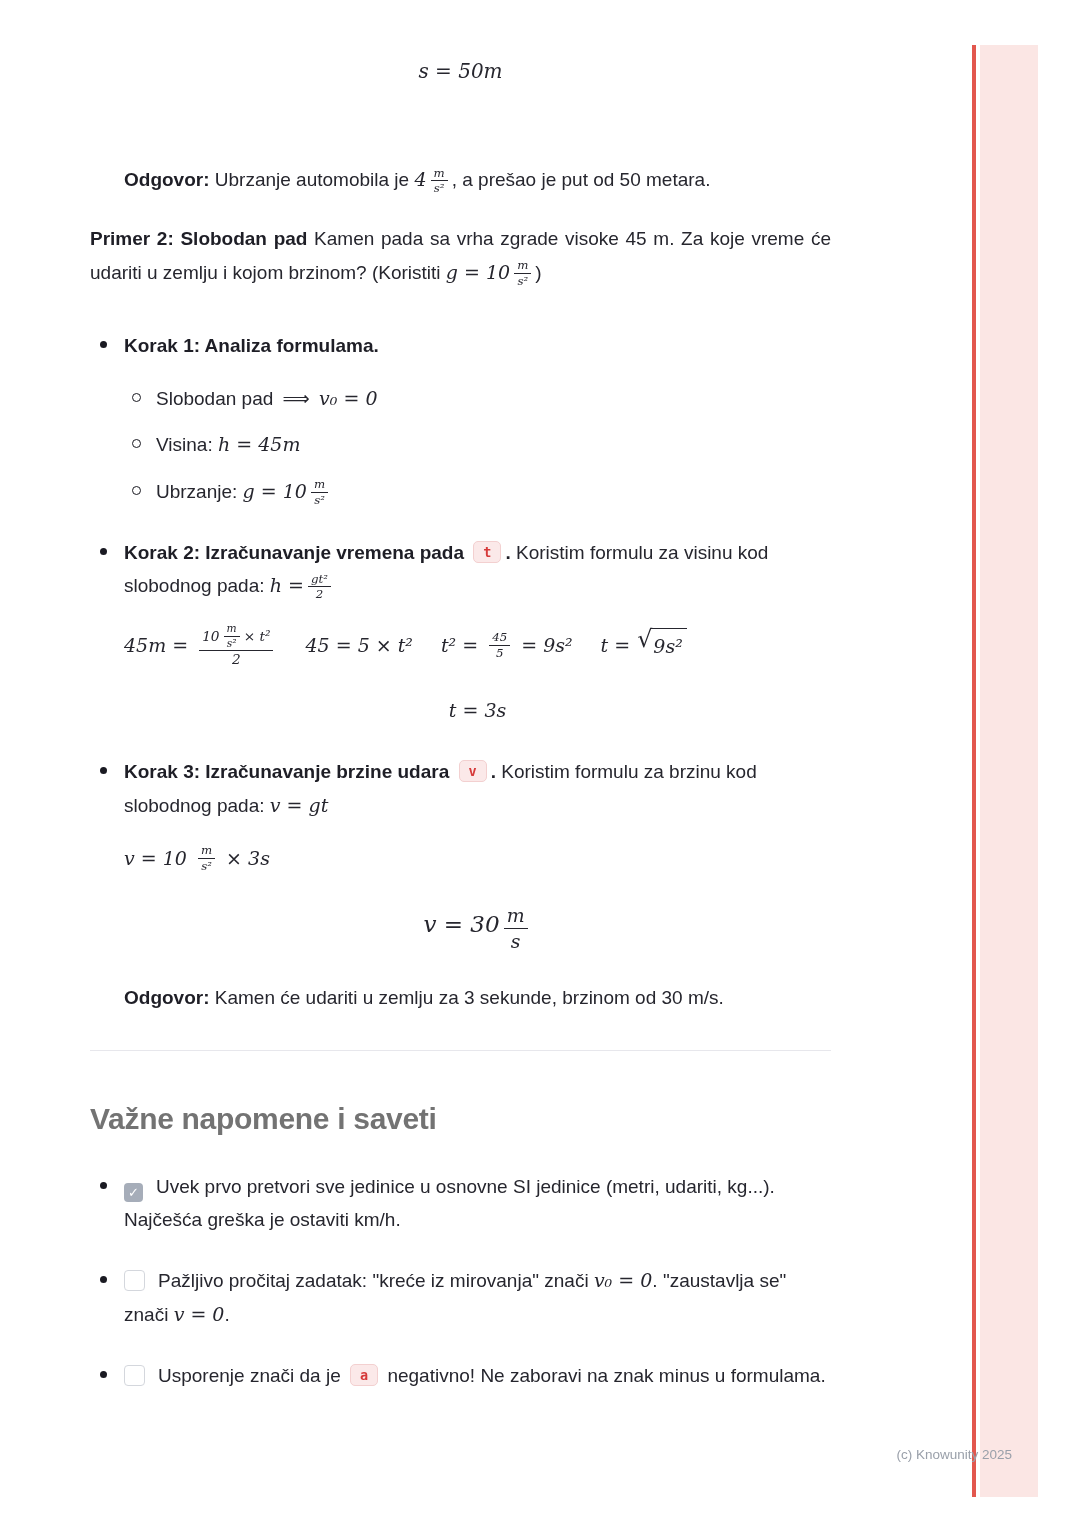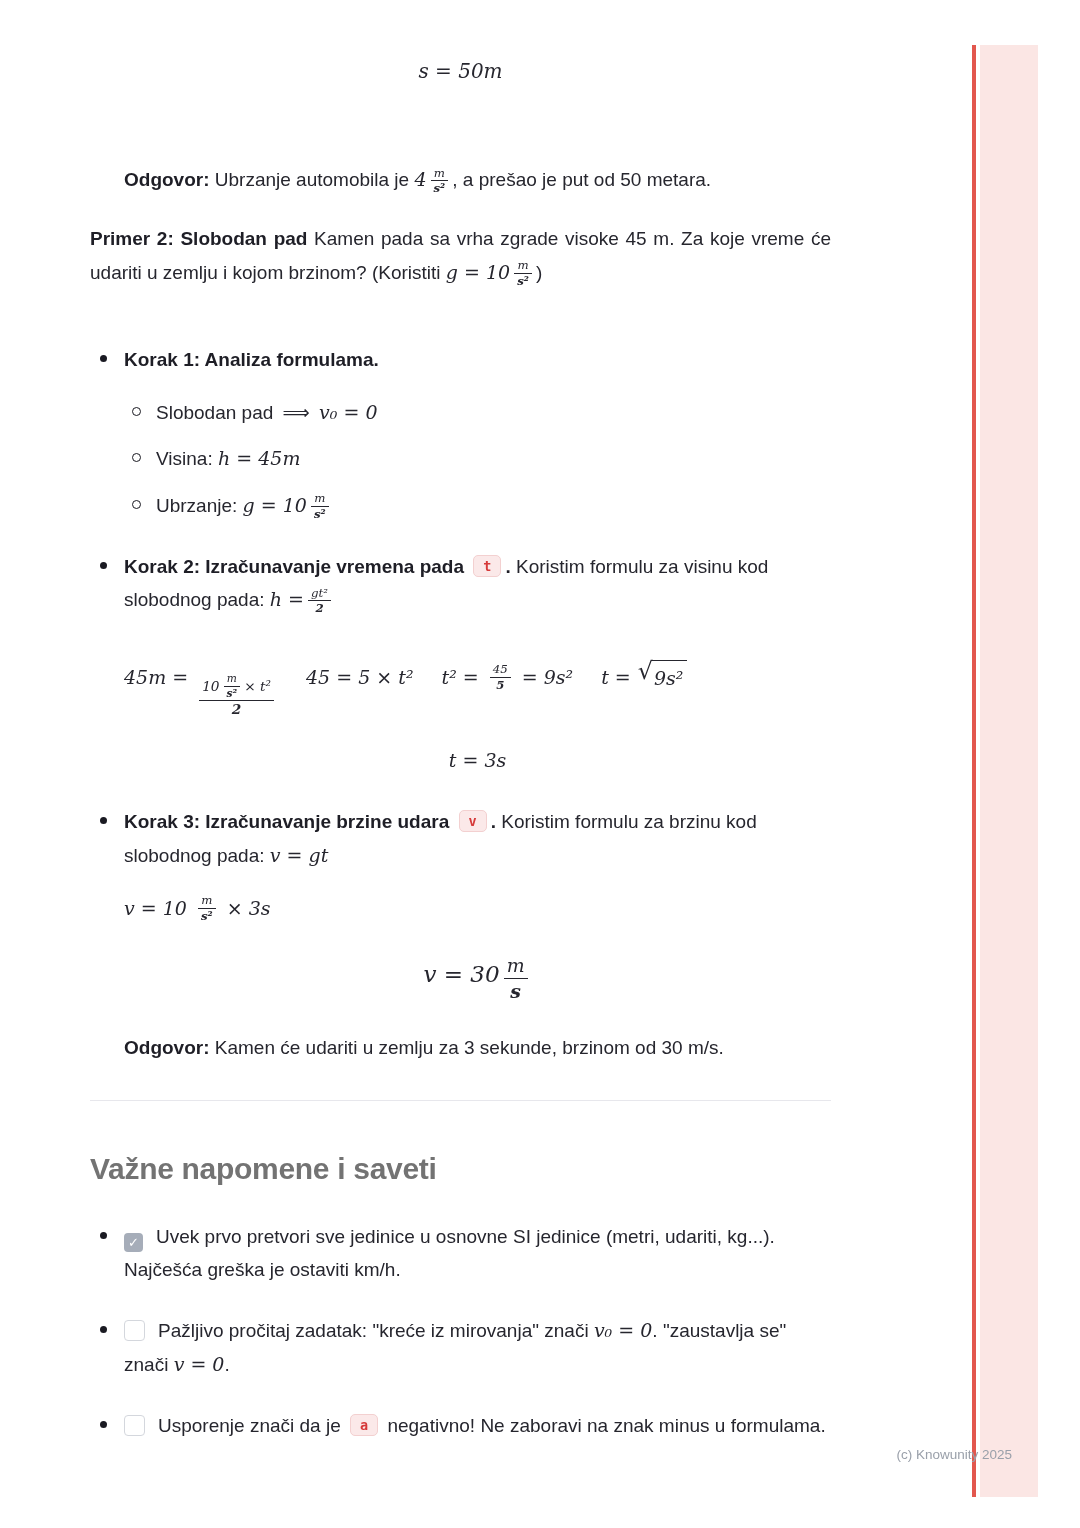--- a/index.html
+++ b/index.html
@@ -7,30 +7,30 @@
     width:1080px; height:1528px; position:relative; overflow:hidden;
     background:#ffffff; color:#26262e;
     font-family:"Liberation Sans","DejaVu Sans",sans-serif;
   }
   .content {
     position:absolute; left:90px; top:0; width:741px;
     font-size:19px; line-height:1.75;
   }
   .para { margin:0 0 26px; }
   .indented { padding-left:34px; }
-  .justify { text-align:justify; margin-bottom:54px; }
+  .justify { text-align:justify; margin-bottom:40px; }
   strong { font-weight:700; color:#1e1e26; }
 
   
   .math { font-family:"DejaVu Serif","Liberation Serif",serif; font-style:italic; }
   .arrow { font-style:normal; font-family:"DejaVu Sans",sans-serif; margin:0 4px; }
   .frac { display:inline-block; text-align:center; font-size:0.62em; line-height:1.25; vertical-align:-0.55em; margin:0 4px; }
   .frac .num { display:flex; justify-content:center; align-items:center; gap:2px; padding:0 3px; }
-  .frac .den { display:block; border-top:1px solid currentColor; padding:0 3px;font-weight:bold; }
-  .frac.big { font-size:0.72em; vertical-align:-0.7em;margin-top:36px; }
+  .frac .den { display:block; border-top:1px solid currentColor; padding:0 3px; }
+  .frac.big { font-size:0.72em; vertical-align:-0.7em; }
   .frac .frac { font-size:0.78em; vertical-align:-0.4em; margin:0 2px; }
   .sqrt { display:inline-flex; align-items:flex-start; }
   .sqrt .sign { font-size:1.25em; line-height:0.95; }
   .sqrt .radicand { border-top:1.6px solid currentColor; padding:1px 4px 0 2px; margin-left:-1px; }
 
   .eq-center { text-align:center; }
   .eq-top { font-size:20px; padding-top:54px; margin-bottom:74px; }
   .res { margin:26px 0 8px; font-size:19px; }
   .eq-display { font-size:23px; margin:28px 0 4px; }
   .eq-display .frac { font-size:0.82em; vertical-align:-0.8em; line-height:1.3; }

